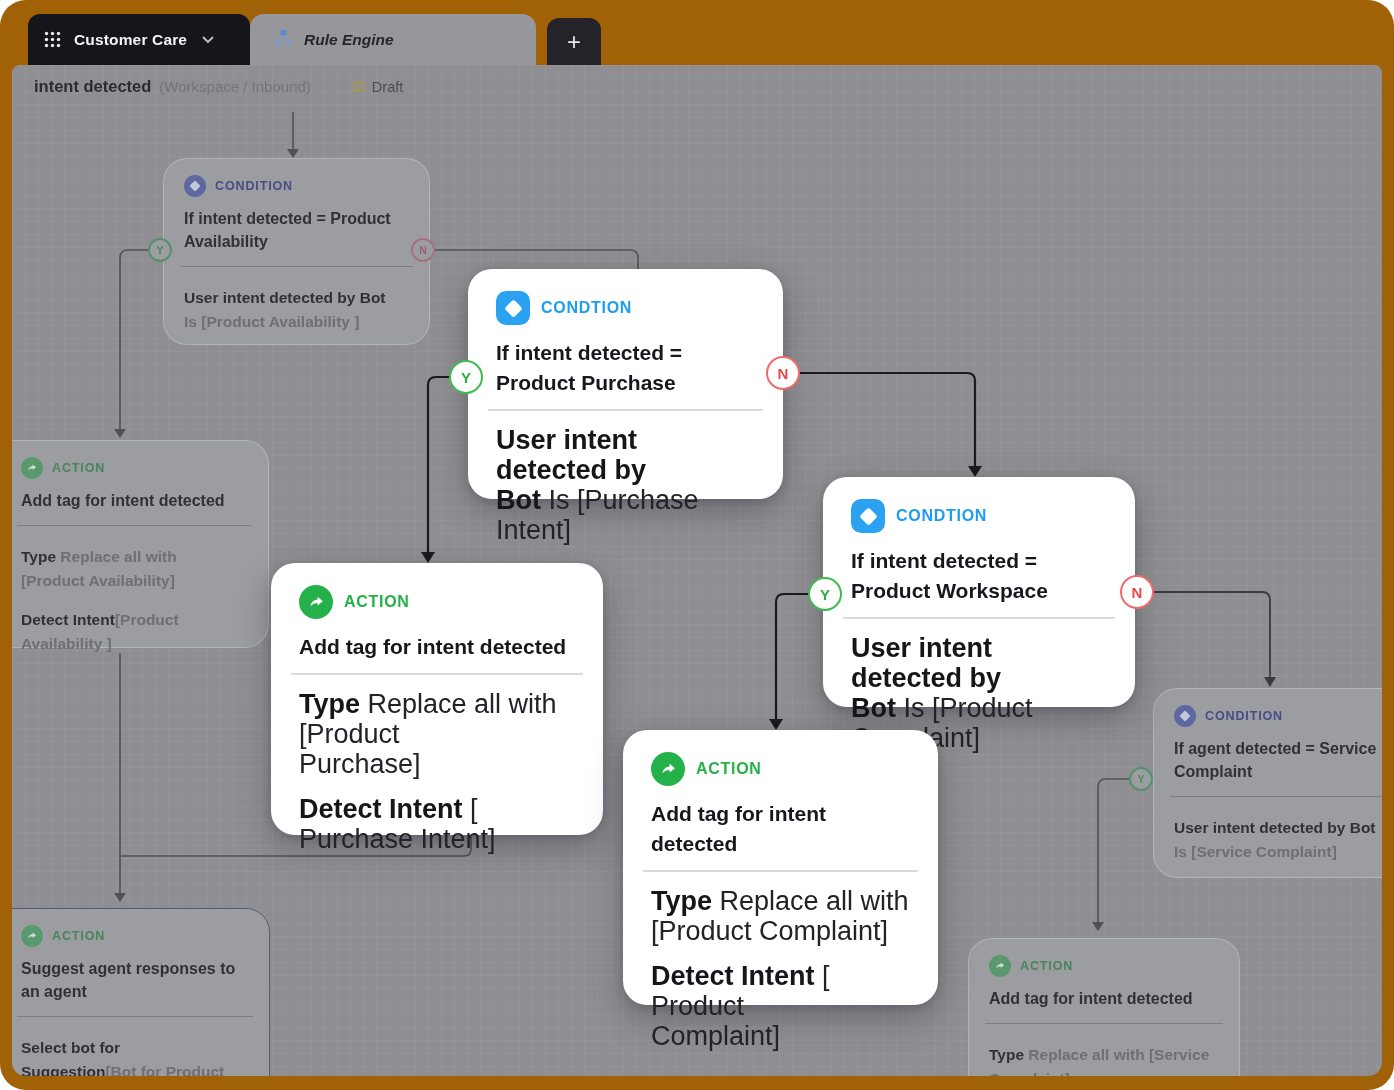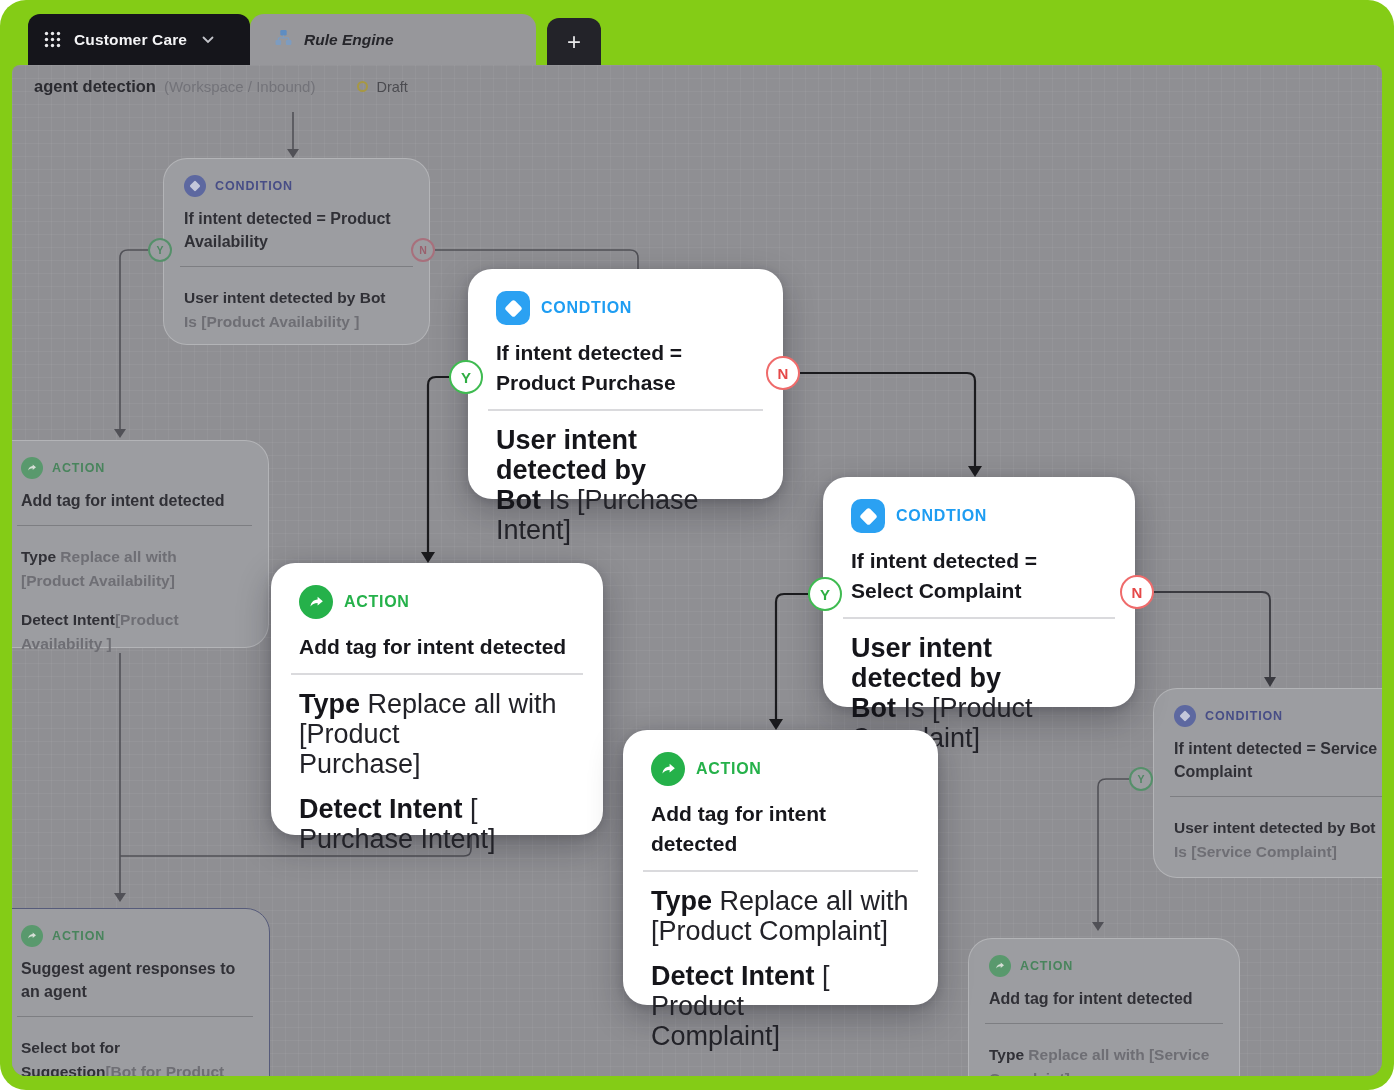--- a/index.html
+++ b/index.html
@@ -1,16 +1,16 @@
 <!DOCTYPE html>
 <html><head>
 <meta charset="utf-8">
 <style>
   html,body{margin:0;padding:0;background:#ffffff;font-family:"Liberation Sans","DejaVu Sans",sans-serif;}
-  .frame{position:relative;width:1394px;height:1090px;background:#84cc16;border-radius:26px;overflow:hidden;}
+  .frame{position:relative;width:1394px;height:1090px;background:#a16207;border-radius:26px;overflow:hidden;}
 
   
   .topbar{position:absolute;left:0;top:0;right:0;height:65px;display:flex;align-items:flex-end;}
   .wsbtn{margin-left:28px;width:222px;height:51px;background:#15151b;border-radius:12px 12px 0 0;
          display:flex;align-items:center;gap:13px;padding-left:16px;box-sizing:border-box;cursor:pointer;}
   .wstext{color:#f4f4f6;font-size:15.5px;font-weight:700;letter-spacing:.01em;}
   .gicon svg{display:block}
   .caret{margin-left:2px;display:flex;}
   .tab{width:286px;height:51px;background:#97979b;border-radius:14px 14px 0 0;display:flex;align-items:center;
        gap:11px;padding-left:24px;box-sizing:border-box;cursor:pointer;}
@@ -120,21 +120,21 @@
         </svg>
       </span>
       <span class="tlabel">Rule Engine</span>
     </div>
     <div class="addtab">+</div>
   </div>
 
   <div class="canvas">
 
     <div class="flowhead">
-      <span class="fh-title">agent detection</span>
+      <span class="fh-title">intent detected</span>
       <span class="fh-scope">(Workspace / Inbound)</span>
       <span class="fh-status">
         <span class="ring"></span>
         <span class="fh-draft">Draft</span>
       </span>
     </div>
 
     <svg class="wires" width="1370" height="1011" viewBox="0 0 1370 1011">
       <g stroke="#515157" stroke-width="1.6" fill="none">
         <path d="M281,47 V84"></path>
@@ -202,21 +202,21 @@
     </div>
 
     <div class="card bgc cond" style="left:1141px;top:623px;width:252px;height:190px;">
       <div class="nlabel">
         <span class="cicon">
             <span class="dia"></span>
           </span>
         <span>CONDITION</span>
       </div>
       <div class="ntitle">
-        <div>If intent detected = Service</div>
+        <div>If agent detected = Service</div>
         <div>Complaint</div>
       </div>
       <div class="ndiv"></div>
       <div class="nbody">
         <div>User intent detected by Bot</div>
         <div class="muted">Is [Service Complaint]</div>
       </div>
     </div>
 
     <div class="card bgc act selected" style="left:-44px;top:843px;width:302px;height:260px;padding-left:52px;">
@@ -292,21 +292,21 @@
 
     <div class="card hl cond" style="left:811px;top:412px;width:312px;height:230px;">
       <div class="nlabel">
         <span class="cicon">
             <span class="dia"></span>
           </span>
         <span>CONDTION</span>
       </div>
       <div class="ntitle">
         <div>If intent detected =</div>
-        <div>Select Complaint</div>
+        <div>Product Workspace</div>
       </div>
       <div class="ndiv"></div>
       <div class="nbody">
         <div><b>User intent detected by</b></div>
         <div><b>Bot</b> <span>Is [Product Complaint]</span></div>
       </div>
     </div>
 
     <div class="card hl act" style="left:611px;top:665px;width:315px;height:275px;">
       <div class="nlabel">

